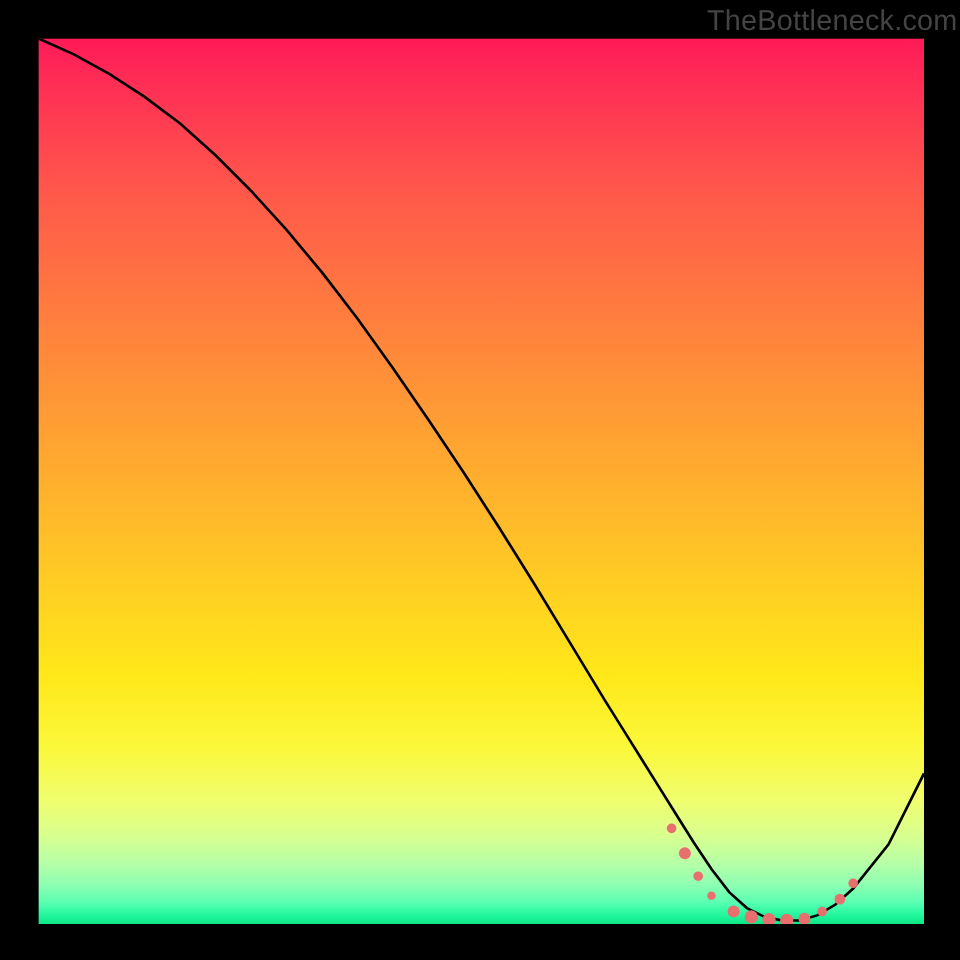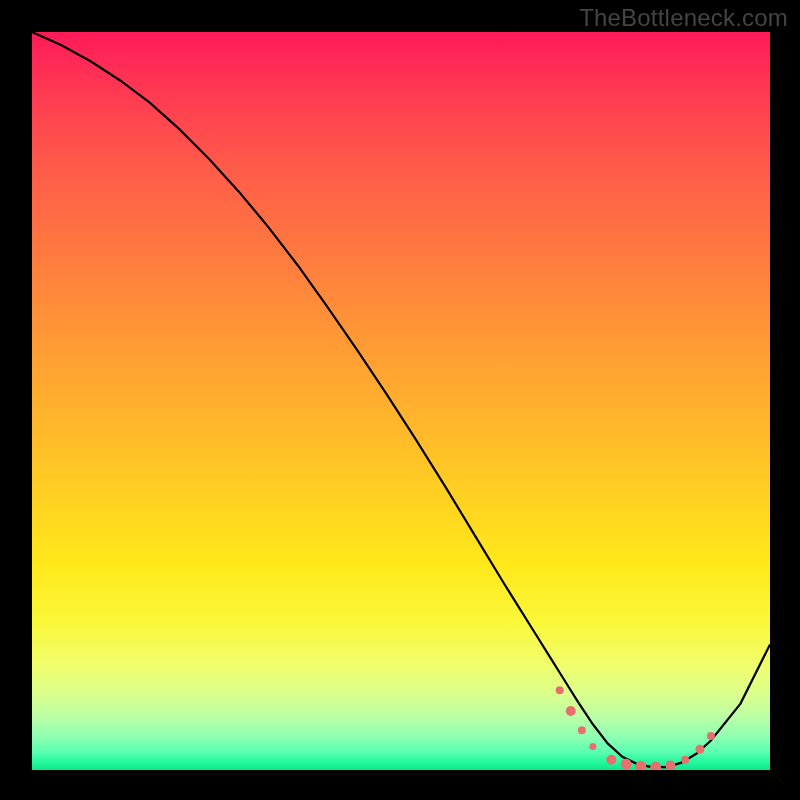--- a/index.html
+++ b/index.html
@@ -7,21 +7,21 @@
     width: 800px;
     height: 800px;
     background: #000;
     font-family: Arial, Helvetica, sans-serif;
     position: relative;
     overflow: hidden;
   }
   .watermark {
     position: absolute;
     top: 4px;
-    right: 12px;
+    right: 2px;
     color: #444;
     font-size: 24px;
     font-weight: 400;
     letter-spacing: 0.2px;
     z-index: 10;
   }
   .plot-area {
     position: absolute;
     left: 32px;
     top: 32px;

